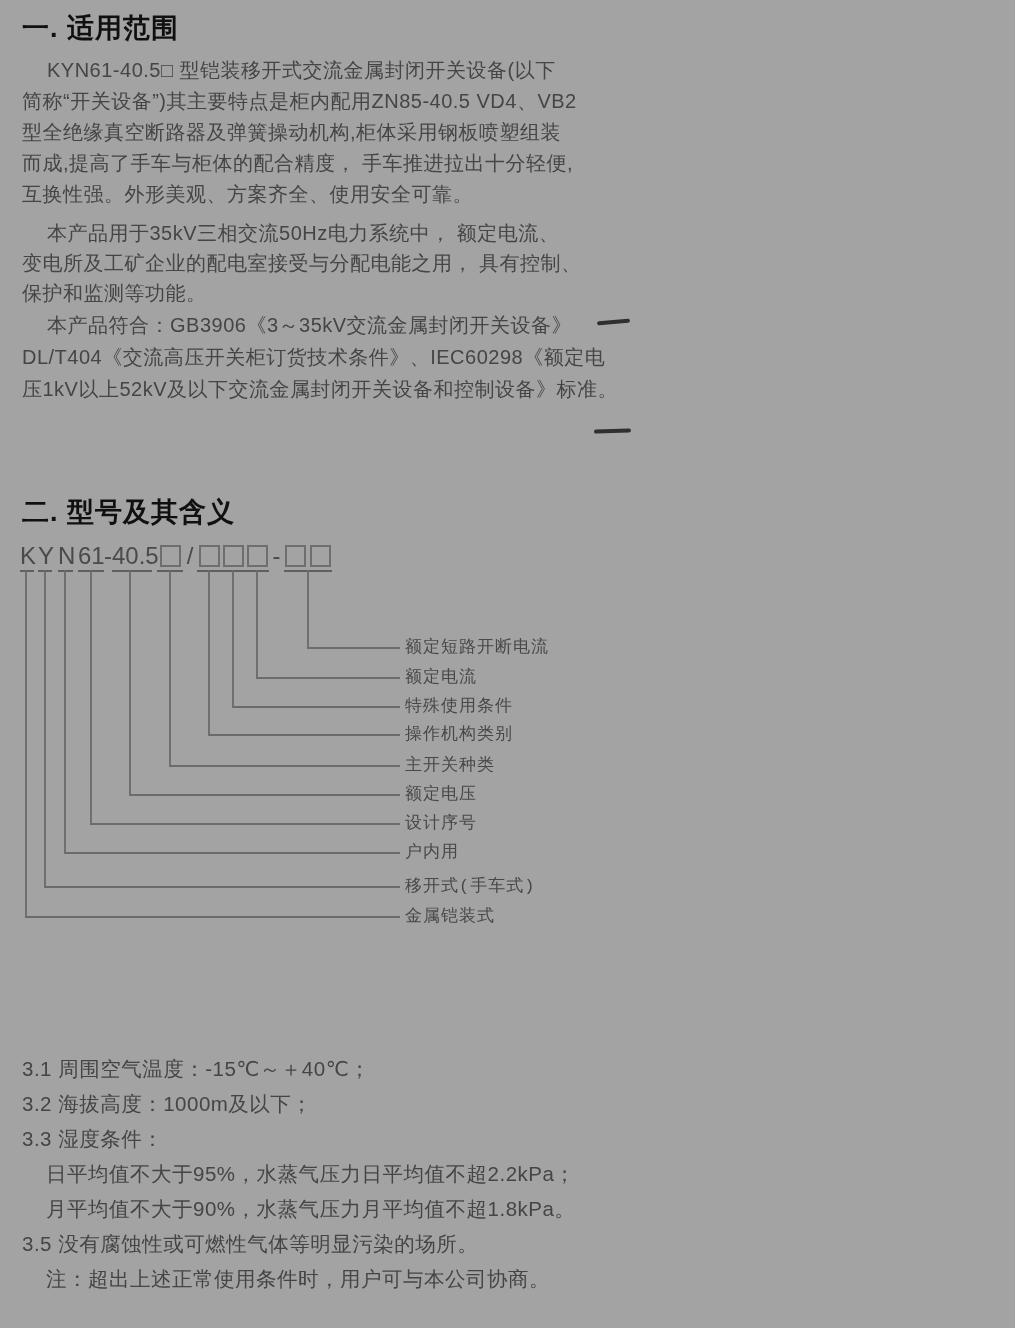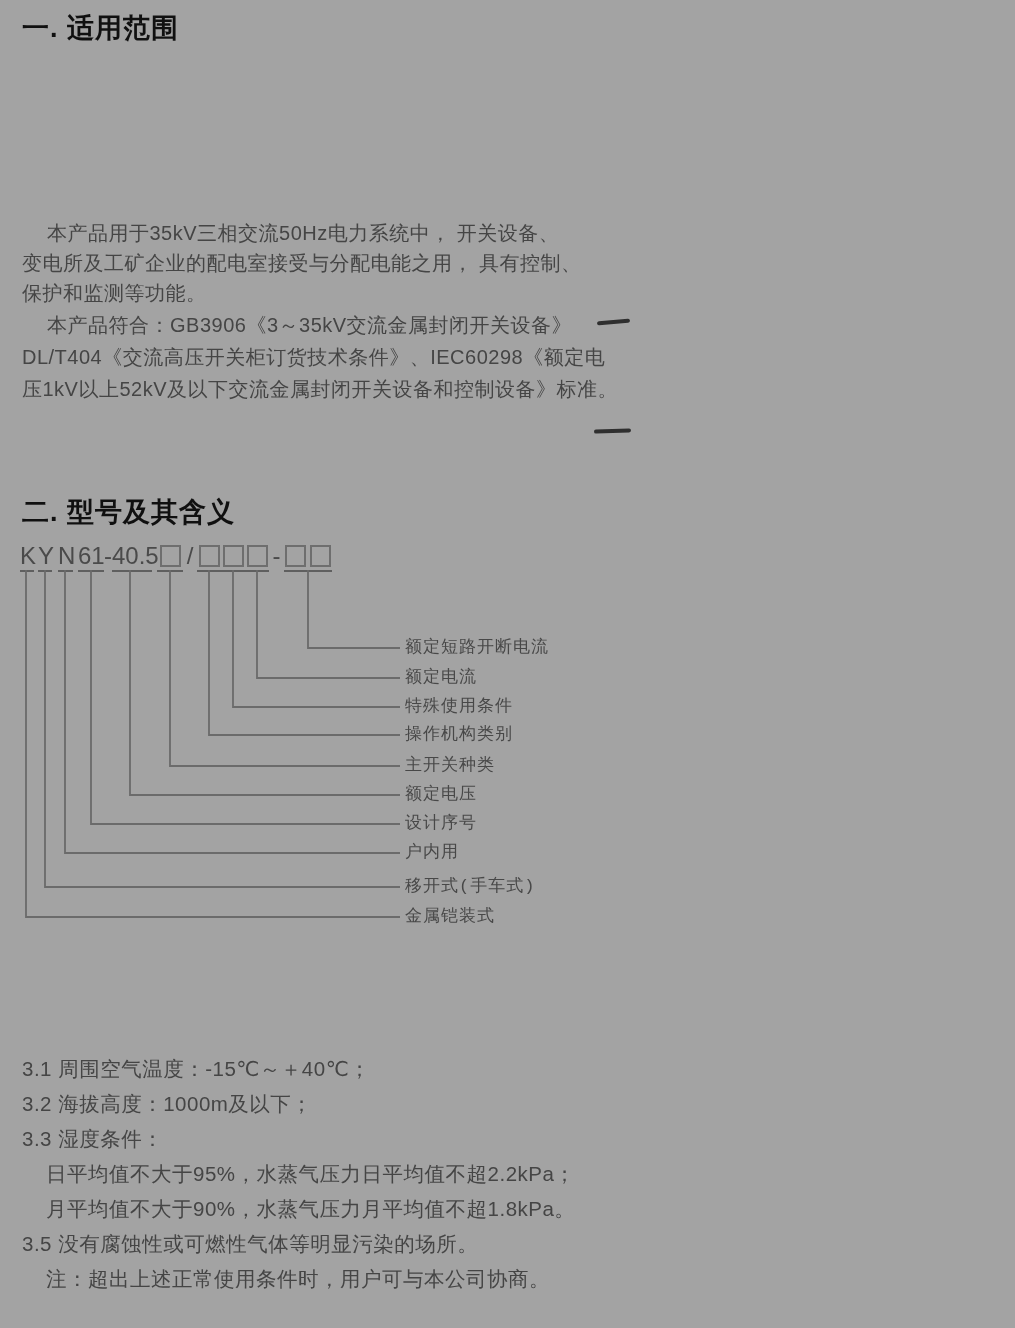--- a/index.html
+++ b/index.html
@@ -66,23 +66,30 @@
   }
   .cindent{padding-left:24px;}
 </style>
 </head>
 <body>
 
 <main class="page">
 
   <h1 class="h sec1-h">一. 适用范围</h1>
 
+  <div class="para p1">
+    <div class="tline indent">KYN61-40.5□ 型铠装移开式交流金属封闭开关设备(以下</div>
+    <div class="tline">简称“开关设备”)其主要特点是柜内配用ZN85-40.5 VD4、VB2</div>
+    <div class="tline">型全绝缘真空断路器及弹簧操动机构,柜体采用钢板喷塑组装</div>
+    <div class="tline">而成,提高了手车与柜体的配合精度， 手车推进拉出十分轻便,</div>
+    <div class="tline">互换性强。外形美观、方案齐全、使用安全可靠。</div>
+  </div>
 
   <div class="para p2">
-    <div class="tline indent">本产品用于35kV三相交流50Hz电力系统中， 开关设备、</div>
+    <div class="tline indent">本产品用于35kV三相交流50Hz电力系统中， 额定电流、</div>
     <div class="tline">变电所及工矿企业的配电室接受与分配电能之用， 具有控制、</div>
     <div class="tline">保护和监测等功能。</div>
   </div>
 
   <div class="para p3">
     <div class="tline indent">本产品符合：GB3906《3～35kV交流金属封闭开关设备》</div>
     <div class="tline">DL/T404《交流高压开关柜订货技术条件》、IEC60298《额定电</div>
     <div class="tline">压1kV以上52kV及以下交流金属封闭开关设备和控制设备》标准。</div>
   </div>
 

